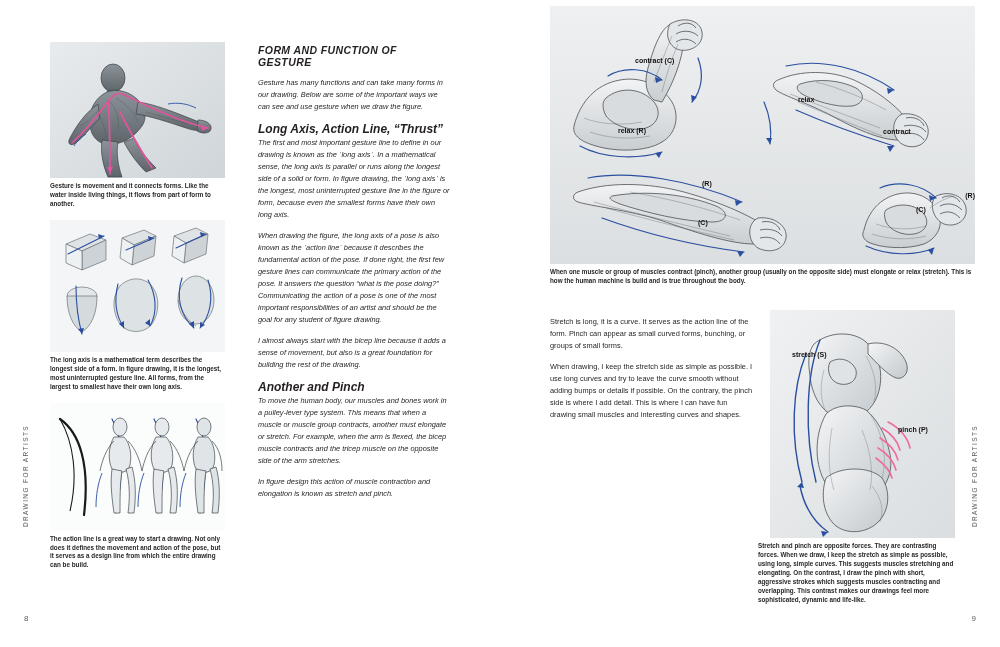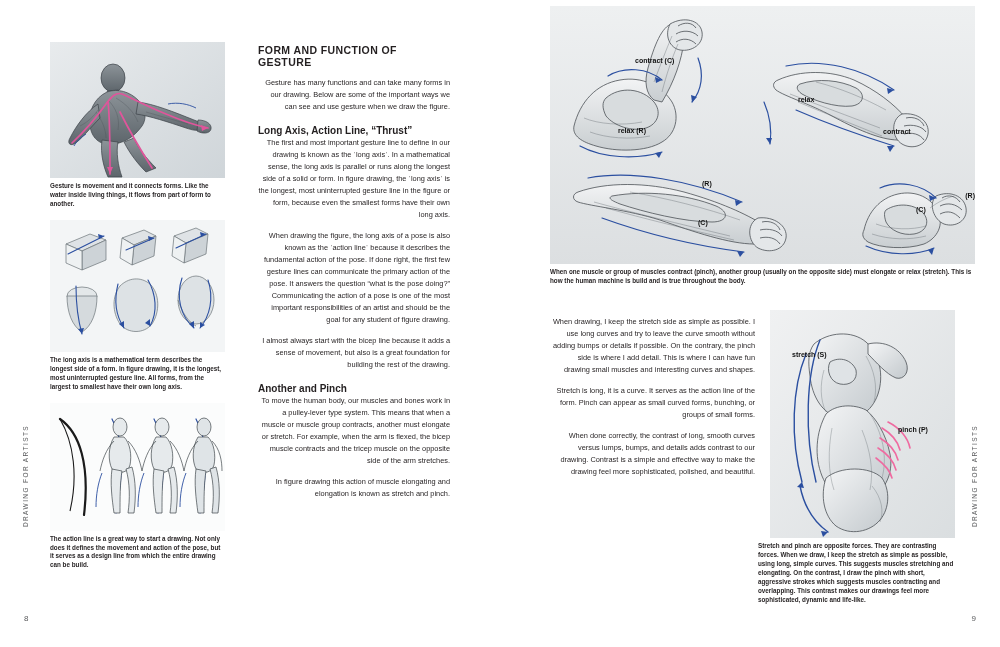--- a/index.html
+++ b/index.html
@@ -42,20 +42,21 @@
   
   .col-figures {
     position:absolute;
     left:50px; top:42px;
     width:175px;
   }
   .col-text {
     position:absolute;
     left:258px; top:44px;
     width:192px;
+    font-style:italic;
   }
 
   .fig-block { margin-bottom:11px; }
   .fig-img {
     width:175px;
     position:relative;
     overflow:hidden;
     background:#eceff1;
   }
   .cap {
@@ -70,26 +71,26 @@
     font-size:10.5px;
     letter-spacing:0.4px;
     margin:0 0 9px 0;
     font-weight:bold;
     text-transform:uppercase;
   }
   .body-p {
     font-size:7.4px;
     line-height:1.62;
     margin:0 0 9px 0;
-    text-align:right;
+    text-align:left;
   }
   h3.sub {
-    font-size:10px;
+    font-size:12px;
     font-weight:bold;
-    margin:12px 0 1px 0;
+    margin:6px 0 1px 0;
   }
 
   
   .r-top-img {
     position:absolute;
     left:550px; top:6px;
     width:425px; height:258px;
     overflow:hidden;
     background:#e9ecee;
   }
@@ -320,21 +321,21 @@
       <h2 class="section">FORM AND FUNCTION OF GESTURE</h2>
       <p class="body-p">Gesture has many functions and can take many forms in our drawing. Below are some of the important ways we can see and use gesture when we draw the figure.</p>
 
       <h3 class="sub">Long Axis, Action Line, “Thrust”</h3>
       <p class="body-p">The first and most important gesture line to define in our drawing is known as the ˈlong axisˈ. In a mathematical sense, the long axis is parallel or runs along the longest side of a solid or form. In figure drawing, the ˈlong axisˈ is the longest, most uninterrupted gesture line in the figure or form, because even the smallest forms have their own long axis.</p>
       <p class="body-p">When drawing the figure, the long axis of a pose is also known as the ˈaction lineˈ because it describes the fundamental action of the pose. If done right, the first few gesture lines can communicate the primary action of the pose. It answers the question “what is the pose doing?” Communicating the action of a pose is one of the most important responsibilities of an artist and should be the goal for any student of figure drawing.</p>
       <p class="body-p">I almost always start with the bicep line because it adds a sense of movement, but also is a great foundation for building the rest of the drawing.</p>
 
       <h3 class="sub">Another and Pinch</h3>
       <p class="body-p">To move the human body, our muscles and bones work in a pulley-lever type system. This means that when a muscle or muscle group contracts, another must elongate or stretch. For example, when the arm is flexed, the bicep muscle contracts and the tricep muscle on the opposite side of the arm stretches.</p>
-      <p class="body-p">In figure drawing this action of muscle elongating and elongation is known as stretch and pinch.</p>
+      <p class="body-p">In figure design this action of muscle contraction and elongation is known as stretch and pinch.</p>
     </div>
   </div>
 
   <div class="page page-right">
     <div class="vert-title vert-right">DRAWING FOR ARTISTS</div>
     <div class="folio folio-right">9</div>
   </div>
 </div>
 
 <div class="r-top-img">
@@ -475,23 +476,22 @@
       <text x="425" y="192" text-anchor="end">(R)</text>
       <text x="366" y="206">(C)</text>
       <text x="148" y="219">(C)</text>
     </g>
   </svg>
 </div>
 
 <div class="r-top-cap">When one muscle or group of muscles contract (pinch), another group (usually on the opposite side) must elongate or relax (stretch). This is how the human machine is build and is true throughout the body.</div>
 
 <div class="r-col-text">
+  <p class="body-p">Stretch is long, it is a curve. It serves as the action line of the form. Pinch can appear as small curved forms, bunching, or groups of small forms.</p>
   <p class="body-p">When drawing, I keep the stretch side as simple as possible. I use long curves and try to leave the curve smooth without adding bumps or details if possible. On the contrary, the pinch side is where I add detail. This is where I can have fun drawing small muscles and interesting curves and shapes.</p>
-  <p class="body-p">Stretch is long, it is a curve. It serves as the action line of the form. Pinch can appear as small curved forms, bunching, or groups of small forms.</p>
-  <p class="body-p">When done correctly, the contrast of long, smooth curves versus lumps, bumps, and details adds contrast to our drawing. Contrast is a simple and effective way to make the drawing feel more sophisticated, polished, and beautiful.</p>
 </div>
 
 <div class="r-side-img">
   <svg width="185" height="228" viewBox="0 0 185 228">
     <defs>
       <linearGradient id="bgt" x1="0" y1="0" x2="1" y2="1">
         <stop offset="0" stop-color="#f0f1f2"></stop>
         <stop offset="1" stop-color="#dadee0"></stop>
       </linearGradient>
       <linearGradient id="skint" x1="0" y1="0" x2="1" y2="1">

